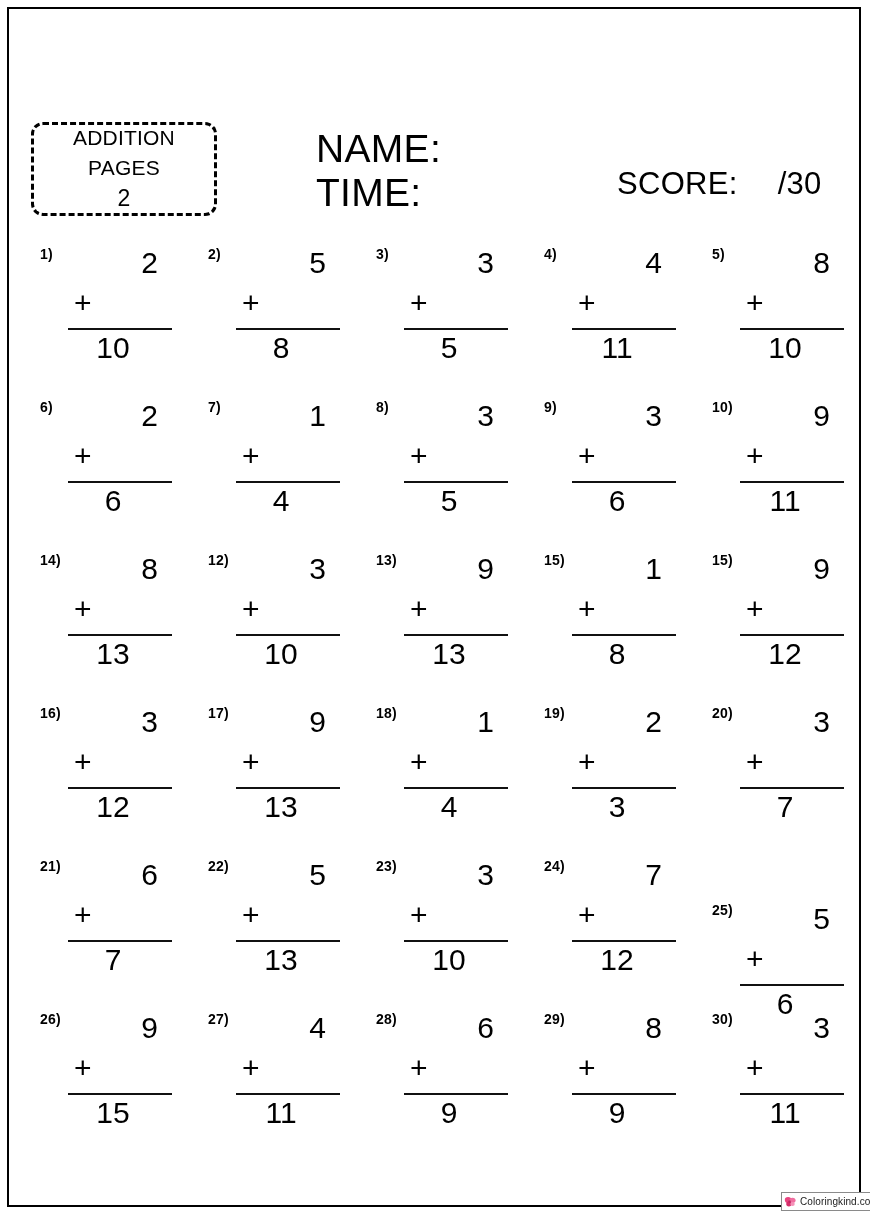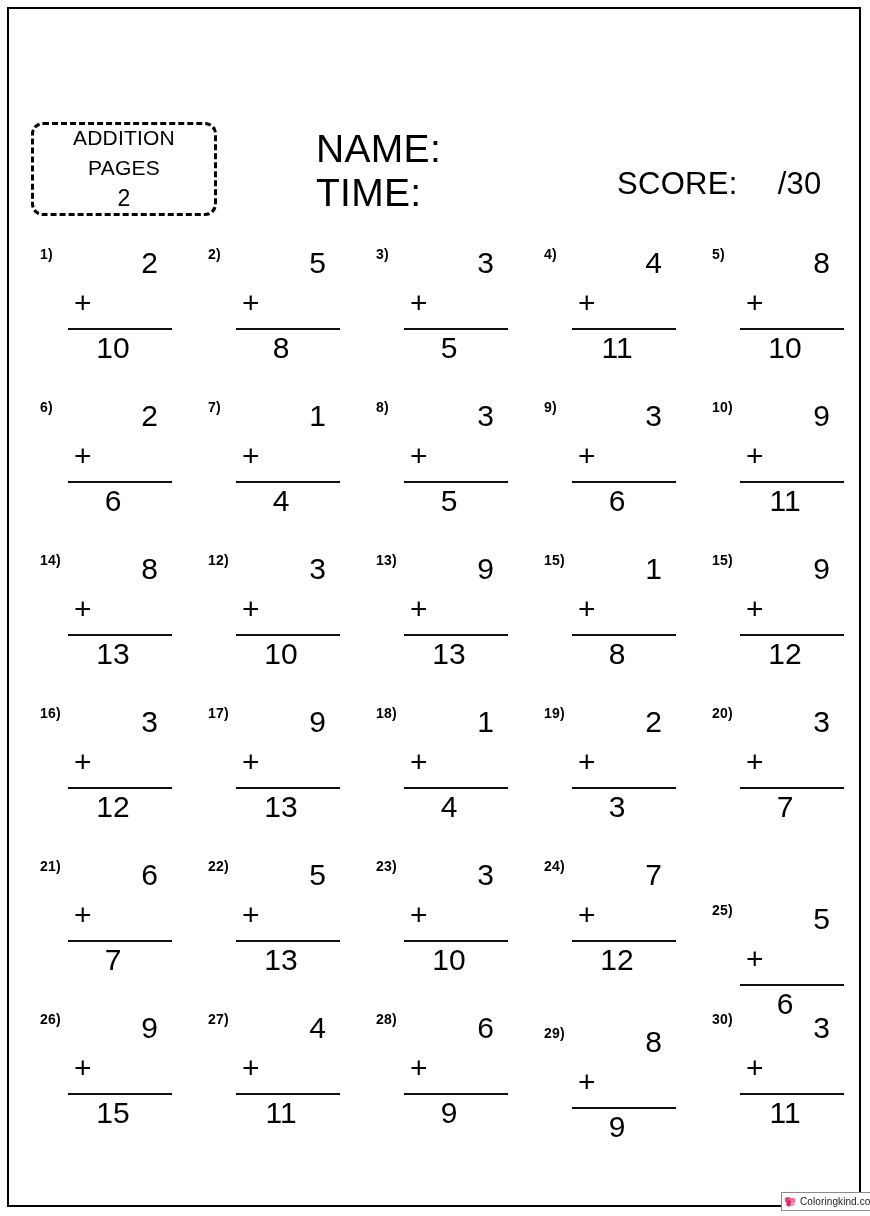--- a/index.html
+++ b/index.html
@@ -502,21 +502,21 @@
         <div class="cell" style="left: 358px;">
           <div class="cell-index">28)</div>
           <div class="stack">
             <div class="top-num">6</div>
             <div class="op-row">
               <span class="plus-sign">+</span>
             </div>
             <div class="bottom-num">9</div>
           </div>
         </div>
-        <div class="cell" style="left: 526px; margin-top: 14px;">
+        <div class="cell" style="left: 526px;">
           <div class="cell-index">29)</div>
           <div class="stack">
             <div class="top-num">8</div>
             <div class="op-row">
               <span class="plus-sign">+</span>
             </div>
             <div class="bottom-num">9</div>
           </div>
         </div>
         <div class="cell" style="left: 694px;">

